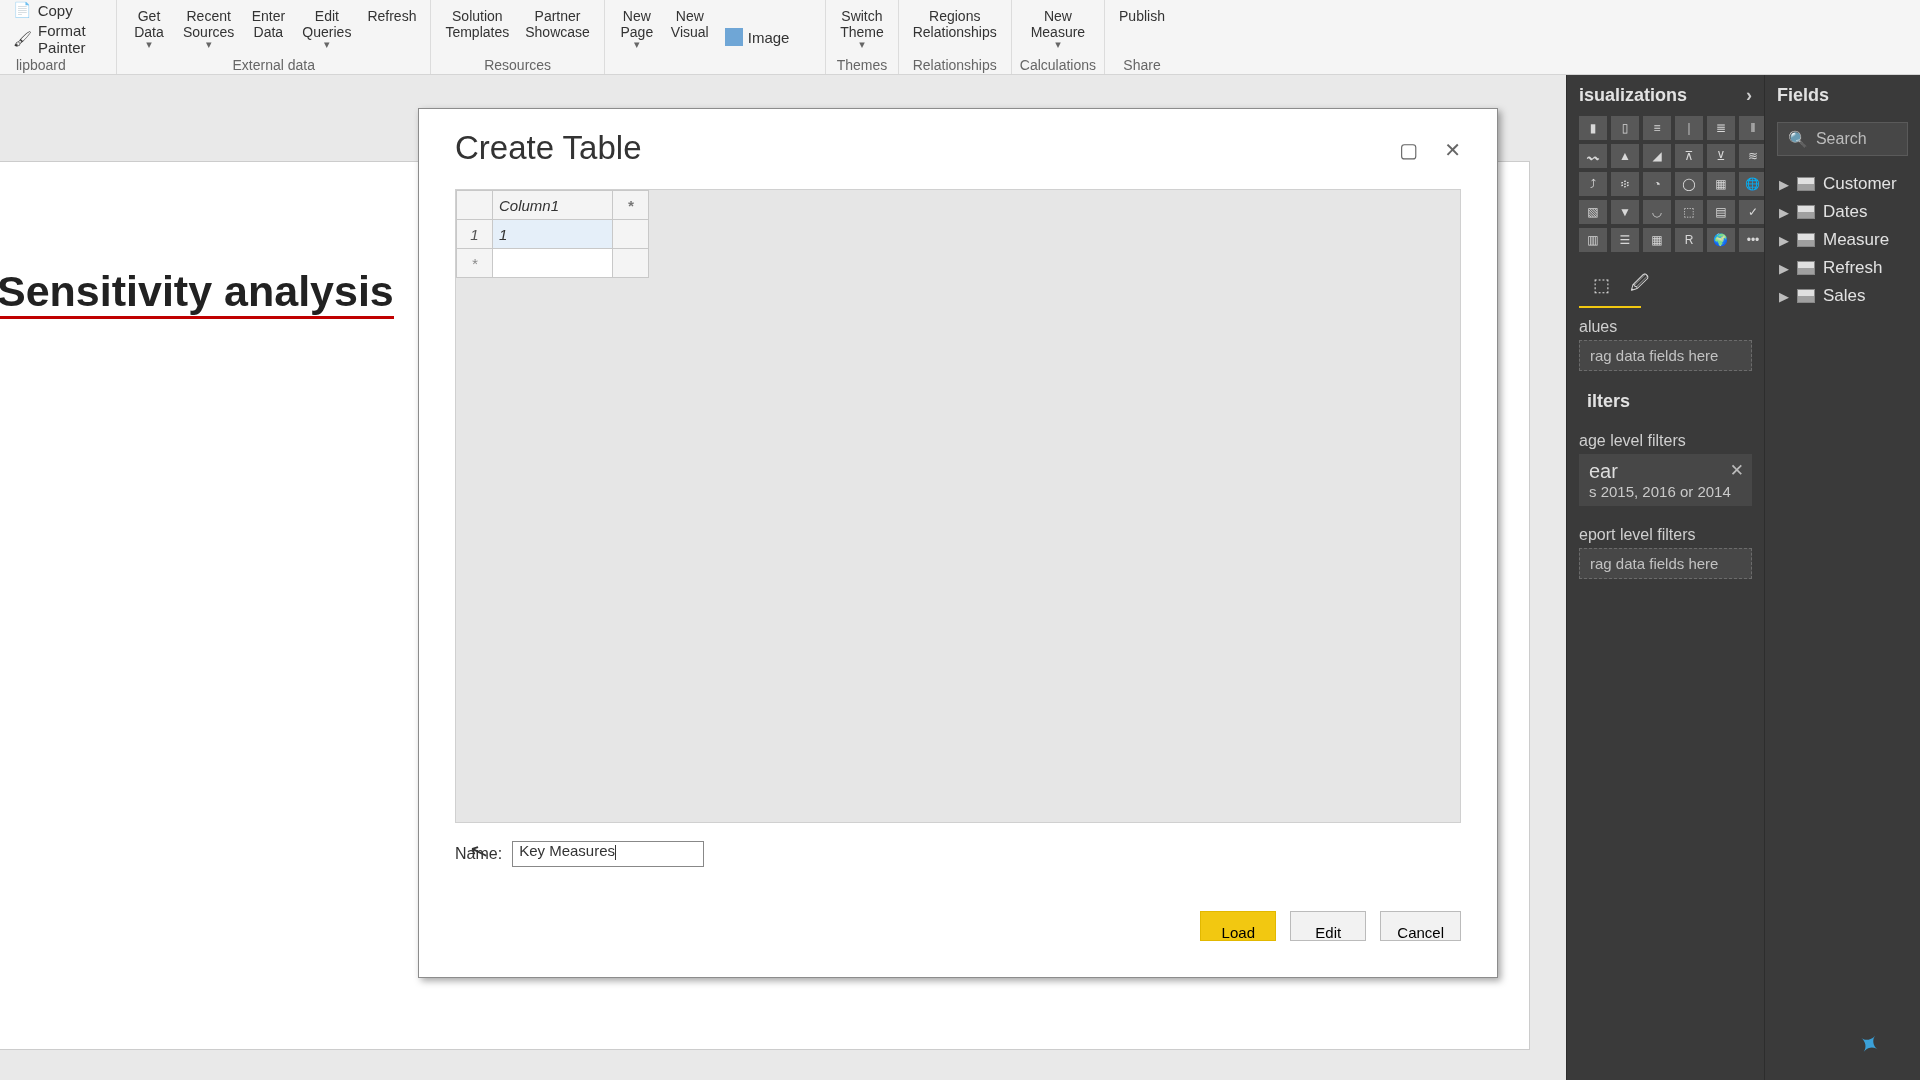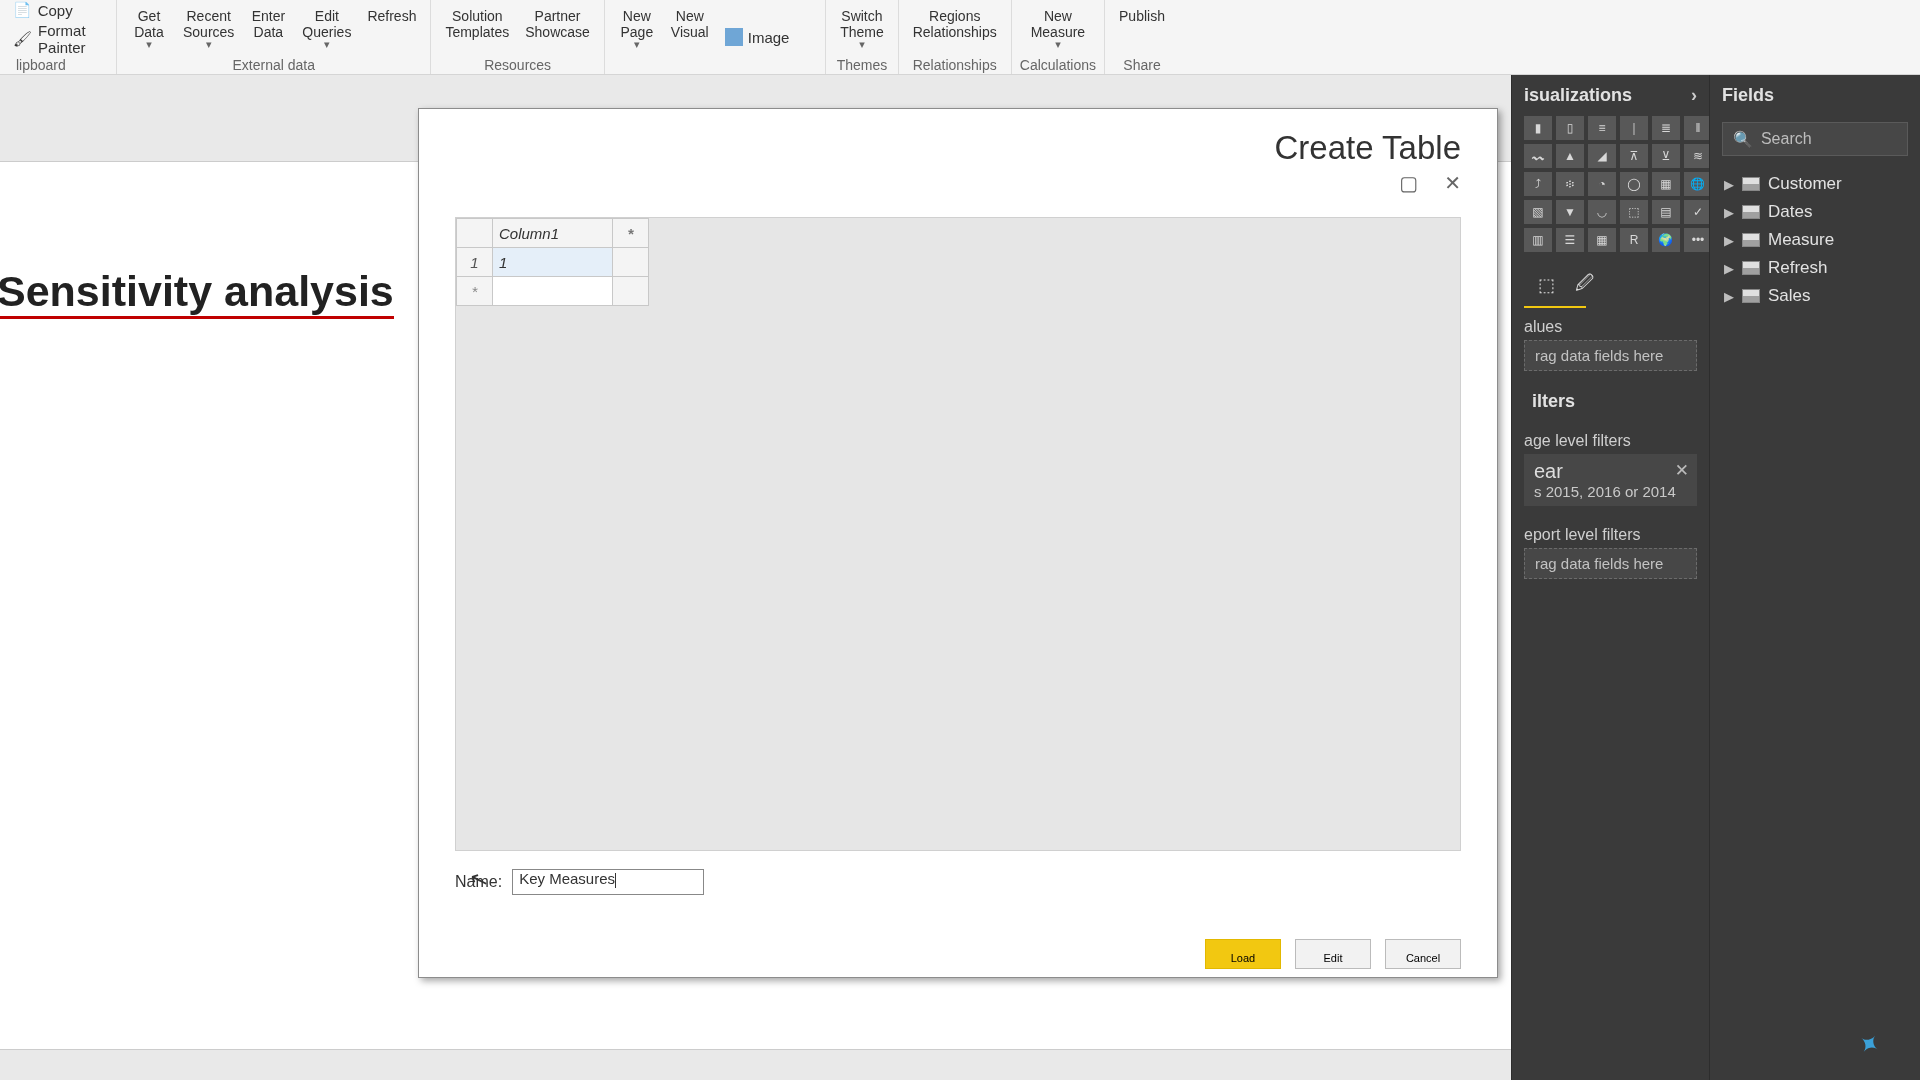--- a/index.html
+++ b/index.html
@@ -24,42 +24,42 @@
 
 .clipboard-label-row { text-align: left; padding: 0 8px; }
 
 
 .canvas { position: absolute; left: 0; top: 75px; right: 0; bottom: 0; background: #e9e9e9; }
 .canvas-inner { position: absolute; left: -18px; top: 86px; right: 390px; bottom: 30px; background: #fff; border: 1px solid #ccc; }
 .page-title { position: absolute; left: -3px; top: 192px; font-size: 43px; font-weight: 800; font-family: "Segoe UI","Georgia",serif; color: #222; }
 
 
 .dialog-wrap { position: absolute; left: 418px; top: 108px; width: 1080px; height: 870px; background: #fff; border: 1px solid #8c8c8c; box-shadow: 3px 3px 7px rgba(0,0,0,.35); }
-.dialog-header { padding: 20px 36px 0 36px; display: flex; justify-content: space-between; align-items: flex-end; flex-direction: column; }
+.dialog-header { padding: 20px 36px 0 36px; display: flex; justify-content: space-between; align-items: center; }
 .dialog-title { font-size: 33px; color: #333; font-weight: 400; }
 .window-controls { display: flex; gap: 26px; color: #666; font-size: 20px; margin-top: 4px; }
 .window-controls span { cursor: pointer; }
 .grid-area { margin: 22px 36px 0 36px; background: #e6e6e6; height: 634px; border: 1px solid #d0d0d0; position: relative; }
 .grid { position: absolute; top: 0; left: 0; border-collapse: collapse; font-size: 15px; color: #333; background: #fff; }
 .grid th, .grid td { border: 1px solid #c8c8c8; height: 29px; text-align: left; padding: 0 6px; font-style: italic; }
 .grid .rowhead { width: 36px; background: #f4f4f4; text-align: center; color: #555; font-weight: 400; }
 .grid .colhead { background: #f4f4f4; font-weight: 400; width: 120px; }
 .grid .addcol { width: 36px; background: #f4f4f4; text-align: center; color: #777; }
 .grid .cell-sel { background: #e5eff9; }
 .grid .asterisk-row td.rowhead { color: #888; }
 .name-row { display: flex; align-items: center; gap: 10px; margin: 18px 36px 0 36px; font-size: 16px; color: #333; position: relative; }
 .name-input { border: 1px solid #888; height: 26px; width: 192px; padding: 0 6px; font-size: 15px; }
 .cursor-img { position: absolute; left: 15px; top: -2px; font-size: 22px; transform: rotate(-18deg); pointer-events: none; }
 .caret-blink { display: inline-block; width: 0; border-right: 1px solid #333; height: 15px; vertical-align: middle; }
 .button-row { display: flex; gap: 14px; justify-content: flex-end; margin: 44px 36px 0 0; }
-.btn { min-width: 76px; height: 30px; font-size: 11px; border: 1px solid #bbb; background: #f2f2f2; cursor: pointer; padding: 12px 16px; }
+.btn { min-width: 76px; height: 30px; font-size: 15px; border: 1px solid #bbb; background: #f2f2f2; cursor: pointer; padding: 12px 16px; }
 .btn.primary { background: #f2c811; border-color: #e2b800; font-weight: 400; }
 
 
-.panels { position: absolute; right: 0; top: 75px; bottom: 0; width: 409px; display: flex; background: #d946ef; }
+.panels { position: absolute; right: 0; top: 75px; bottom: 0; width: 354px; display: flex; background: #d946ef; }
 .viz-panel { width: 198px; background: #3a3a3a; color: #e2e2e2; border-left: 1px solid #2d2d2d; }
 .fields-panel { flex: 1; background: #3a3a3a; color: #e2e2e2; border-left: 1px solid #2d2d2d; }
 .panel-head { display: flex; justify-content: space-between; align-items: center; padding: 10px 12px; font-size: 18px; font-weight: 700; }
 .chevron { font-size: 18px; color: #ccc; }
 .viz-grid { display: grid; grid-template-columns: repeat(6, 28px); gap: 4px; padding: 0 10px 8px 12px; }
 .viz-tile { width: 28px; height: 24px; background: #585858; display: flex; align-items: center; justify-content: center; color: #d8d8d8; font-size: 12px; cursor: pointer; }
 .format-row { display: flex; gap: 20px; padding: 8px 14px; border-bottom: 2px solid #f2c811; margin: 4px 12px 0 12px; width: 62px; }
 .format-row span { width: 26px; height: 26px; display: inline-flex; align-items: center; justify-content: center; color: #ddd; cursor: pointer; font-size: 18px; }
 .section-label { font-size: 16px; padding: 10px 12px 4px 12px; color: #cfcfcf; }
 .drop-zone { margin: 0 12px 10px 12px; border: 1px dashed #6b6b6b; background: #474747; color: #c2c2c2; font-size: 15px; padding: 6px 10px; }

